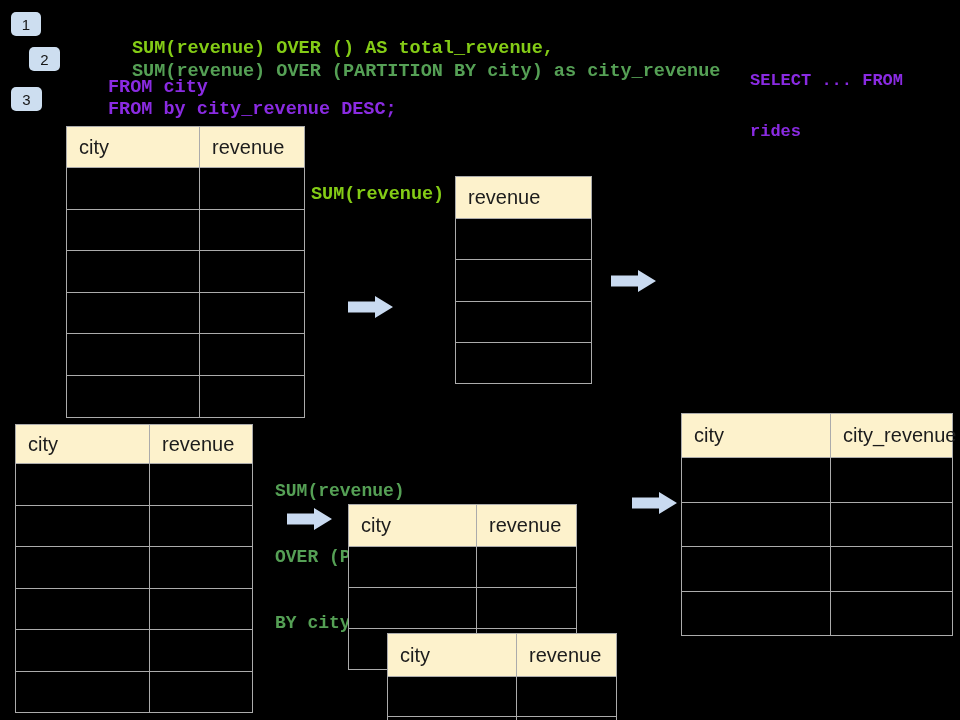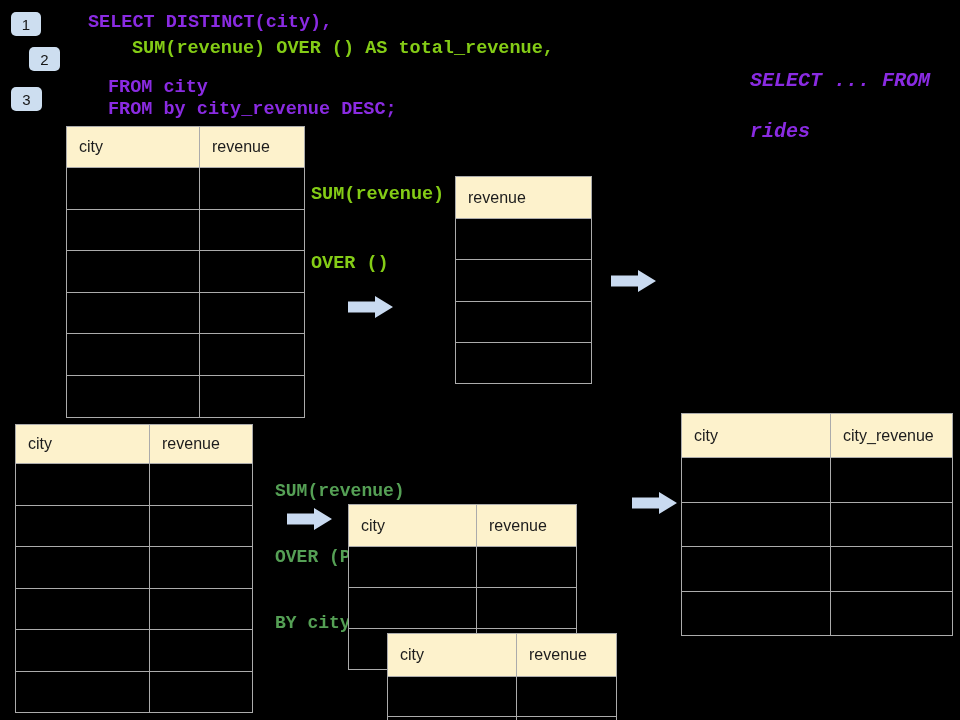--- a/index.html
+++ b/index.html
@@ -8,21 +8,21 @@
     overflow:hidden;font-family:"Liberation Sans",sans-serif;
   }
   
   .code{
     position:absolute;font-family:"Liberation Mono","DejaVu Sans Mono",monospace;
     font-weight:bold;white-space:pre;
   }
   .sz-main{font-size:18.5px;line-height:22px;}
   .sz-lbl{font-size:18.5px;line-height:23px;}
   .sz-lbl2{font-size:18px;line-height:22px;}
-  .sz-side{font-size:20px;line-height:17px;font-style:italic;}
+  .sz-side{font-size:17px;line-height:17px;}
   .purple{color:#8A2BE2;}
   .red{color:#84cc16;}
   .green{color:#55A055;}
   .l1{left:88px;top:12px;}
   .l2{left:132px;top:38px;}
   .l3{left:132px;top:61px;}
   .l4{left:108px;top:77px;}
   .l5{left:108px;top:99px;}
   .side-note{left:750px;top:38px;}
   .lbl-total{left:311px;top:137px;}
@@ -44,21 +44,21 @@
   .a4{left:632px;top:492px;}
   
   table.dtable{
     position:absolute;border-collapse:collapse;table-layout:fixed;
     border-spacing:0;
   }
   table.dtable th,table.dtable td{
     border:1px solid #ABABAB;padding:0;margin:0;
   }
   table.dtable th{
-    background:#FDF2CC;color:#1c1c1c;font-weight:400;font-size:16px;
+    background:#FDF2CC;color:#1c1c1c;font-weight:400;font-size:20px;
     text-align:left;padding-left:12px;vertical-align:middle;
     font-family:"Liberation Sans",sans-serif;
   }
   table.dtable td{background:#000;}
   .t-source-top{left:66px;top:126px;width:239px;z-index:1;}
   .t-source-top th{height:40px;}
   .t-source-top th:first-child{width:120px;}
   .t-source-top td{height:40.6px;}
   .t-total{left:455px;top:176px;width:137px;z-index:1;}
   .t-total th{height:41px;}
@@ -82,33 +82,32 @@
 </style>
 </head>
 <body>
 
 <div id="stage">
 
   <div class="badge b1">1</div>
   <div class="badge b2">2</div>
   <div class="badge b3">3</div>
 
-  <div class="code sz-main purple l1">SELECT DISTINCT(city),</div>
   <div class="code sz-main red l2">SUM(revenue) OVER () AS total_revenue,</div>
+  <div class="code sz-main green l3">SUM(revenue) OVER (PARTITION BY city) as city_revenue</div>
   <div class="code sz-main purple l4">FROM city</div>
   <div class="code sz-main purple l5">FROM by city_revenue DESC;</div>
 
   <div class="code sz-side purple side-note">
     <div>SELECT ... FROM</div>
     <div>rides</div>
   </div>
 
   <div class="code sz-lbl red lbl-total">
     <div>SUM(revenue)</div>
-    <div>OVER ()</div>
   </div>
 
   <div class="code sz-lbl2 green lbl-part">
     <div>SUM(revenue)</div>
     <div>OVER (PARTITION</div>
     <div>BY city)</div>
   </div>
 
   <svg class="arrow a1" viewBox="0 0 45 22">
     <polygon points="0,5.5 27,5.5 27,0 45,11 27,22 27,16.5 0,16.5" fill="#C9DAF0"></polygon>

